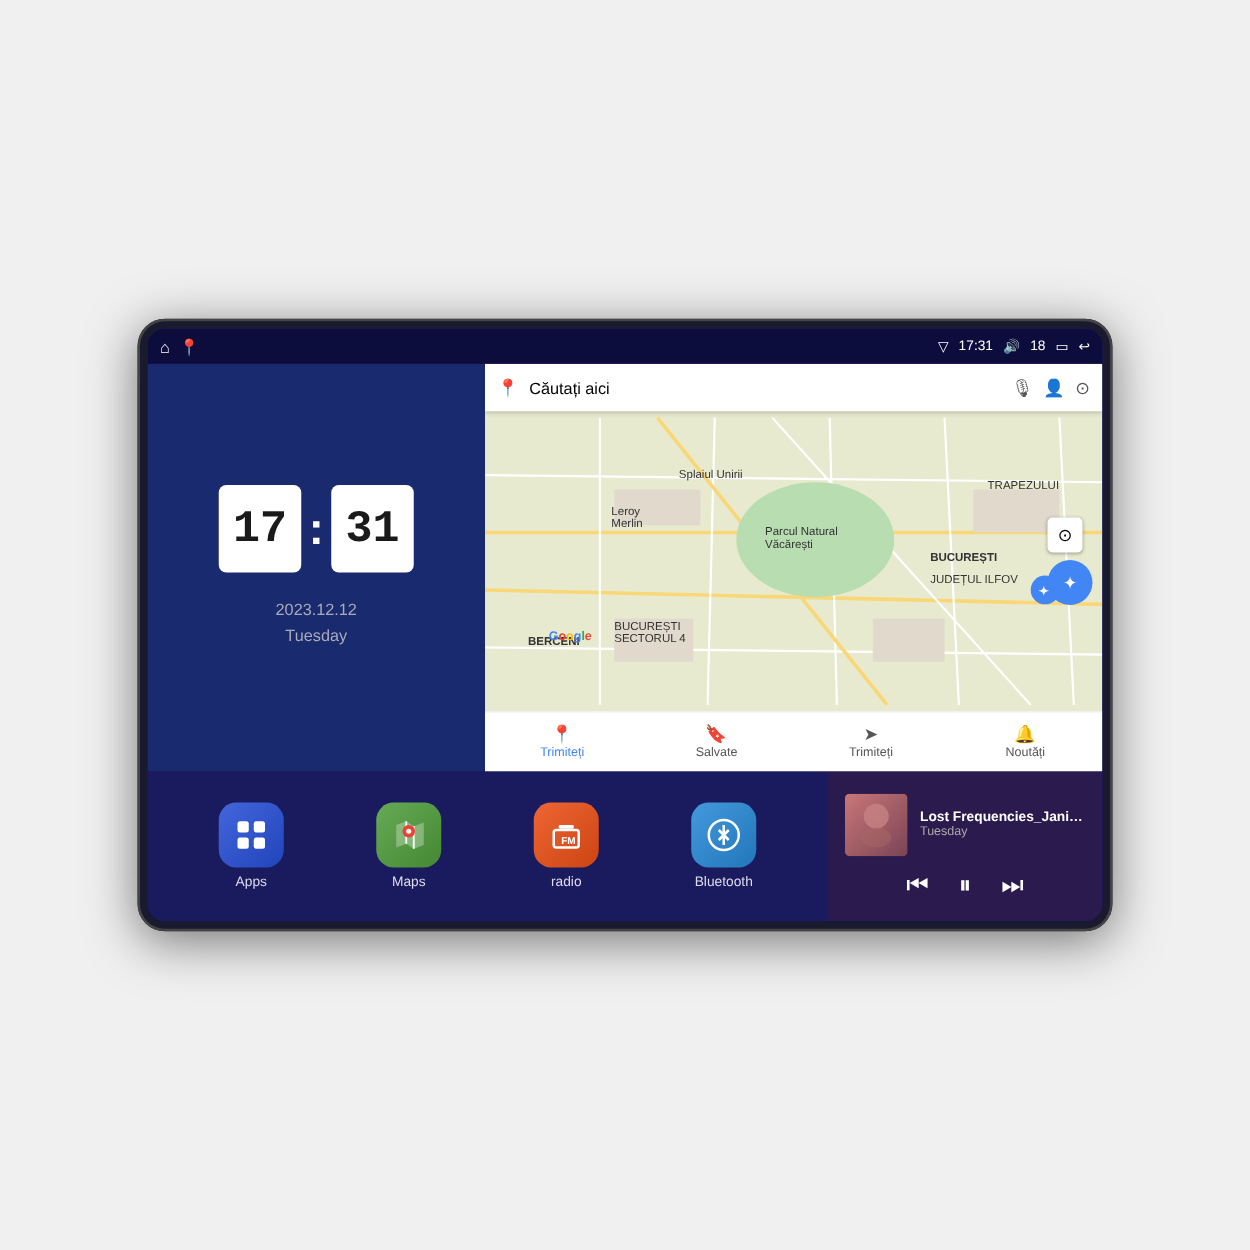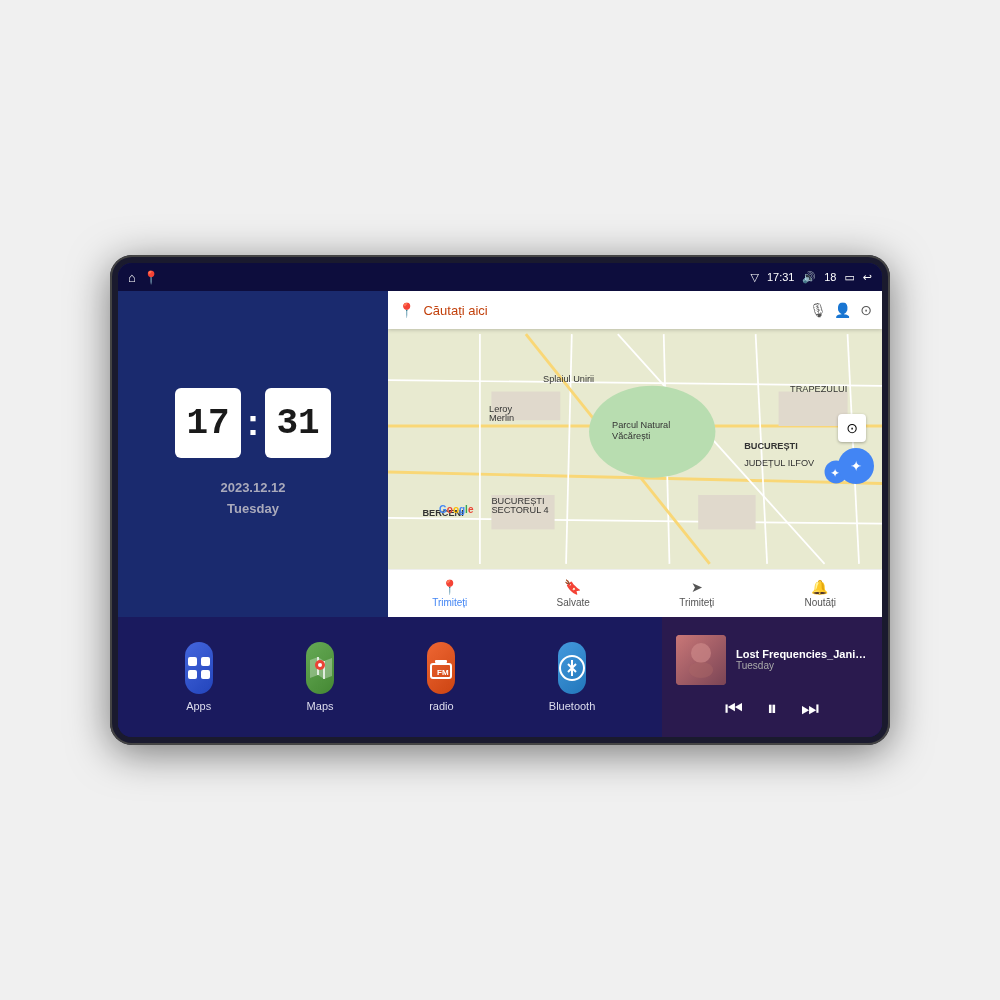--- a/index.html
+++ b/index.html
@@ -115,21 +115,20 @@
       color: #fff;
       font-size: 36px;
       font-weight: bold;
     }
 
     .clock-date {
       color: #aab;
       font-size: 13px;
       text-align: center;
       line-height: 1.6;
-      font-weight: bold;
     }
 
     
     .map-panel {
       flex: 1;
       background: #e8ead0;
       display: flex;
       flex-direction: column;
       position: relative;
       overflow: hidden;
@@ -146,21 +145,21 @@
       z-index: 2;
     }
 
     .map-search-icon {
       font-size: 14px;
     }
 
     .map-search-input {
       flex: 1;
       font-size: 13px;
-      color: #c2410c;
+      color: #000000;
       border: none;
       outline: none;
     }
 
     .map-search-icons {
       display: flex;
       gap: 8px;
       font-size: 14px;
       color: #555;
     }
@@ -223,21 +222,21 @@
 
     .app-icon {
       display: flex;
       flex-direction: column;
       align-items: center;
       gap: 6px;
       cursor: pointer;
     }
 
     .app-icon-img {
-      width: 28px;
+      width: 52px;
       height: 52px;
       border-radius: 14px;
       display: flex;
       align-items: center;
       justify-content: center;
       font-size: 24px;
     }
 
     .app-icon-label {
       color: #dde;

